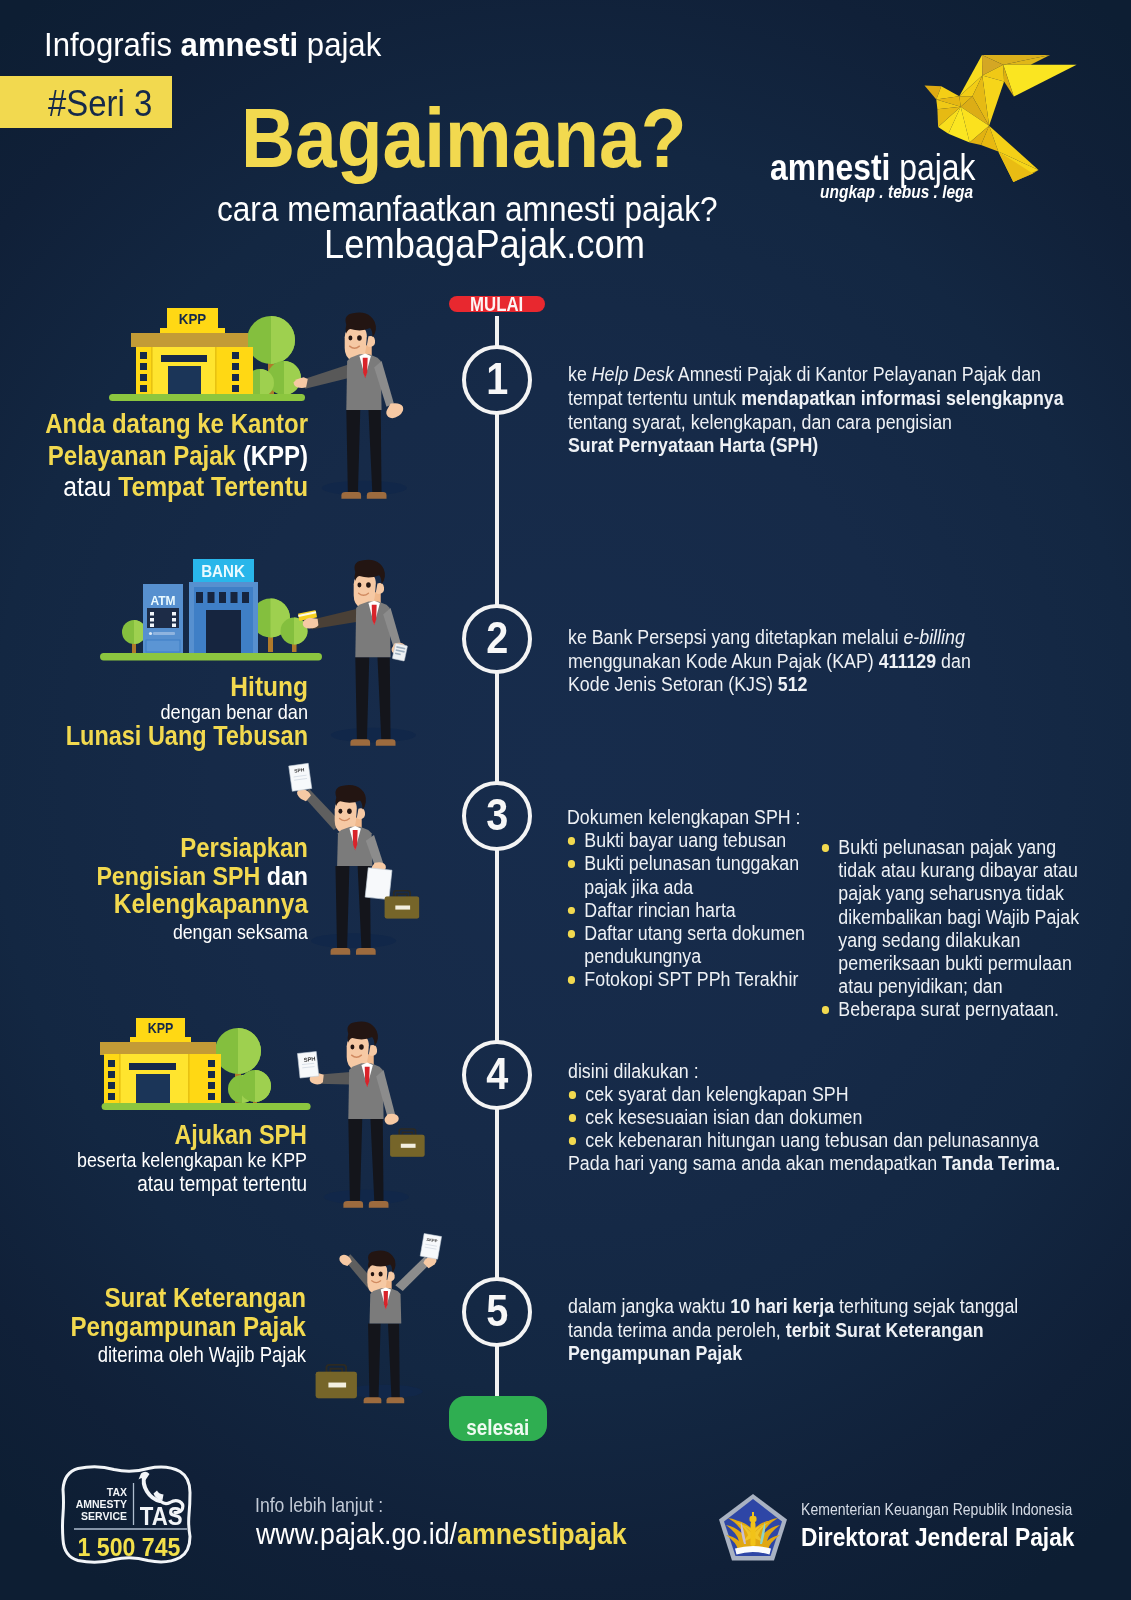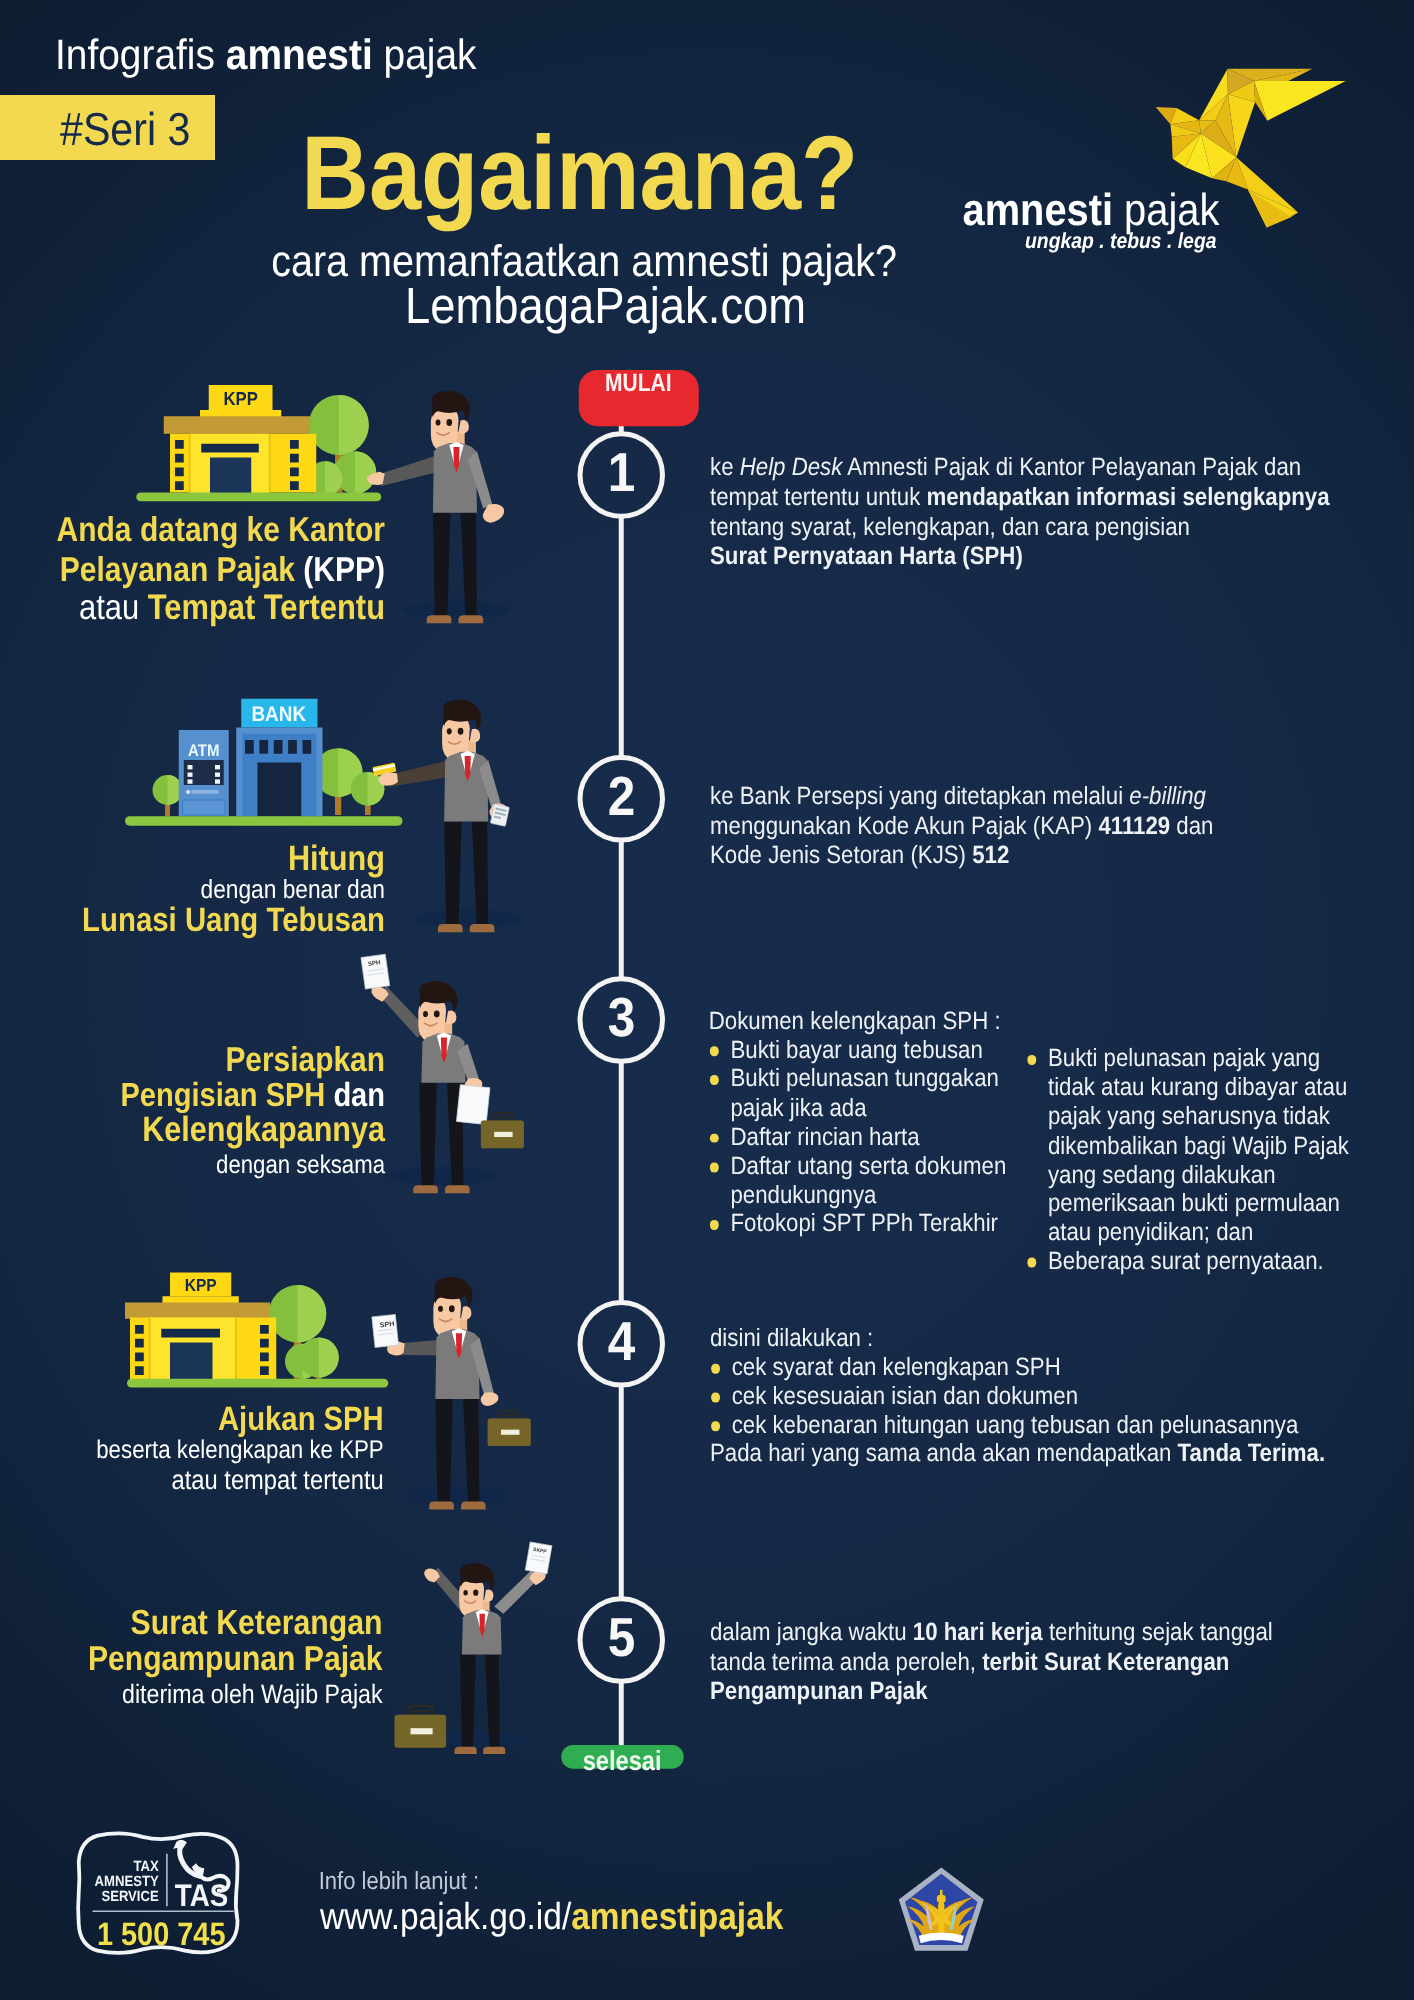--- a/index.html
+++ b/index.html
@@ -20,25 +20,25 @@
  #logo{left:760px;top:30px;width:340px;height:190px;text-decoration:underline;}
  #logo-word{position:absolute;left:10px;top:117px;font-size:36px;color:#fff;font-weight:bold;transform:scaleX(.885);transform-origin:0 0;}
  #logo-word span[data-name="logo-word-bold"]{font-weight:bold;}
  #logo-word span[data-name="logo-word-light"]{font-weight:normal;}
  #logo-tag{position:absolute;left:60px;top:152px;font-size:17.5px;color:#fff;font-style:italic;font-weight:bold;transform:scaleX(.885);transform-origin:0 0;}
  
  .tl-seg{left:494.5px;width:4px;background:#f2f2f2;}
  .tl-circle{width:70px;height:70px;border:4px solid #f4f4f4;border-radius:50%;background:rgba(0,0,0,0);
    display:flex;align-items:center;justify-content:center;left:462px;z-index:5;box-sizing:border-box;}
   .tl-circle span{position:relative;font-size:44px;font-weight:bold;color:#f7f7f7;line-height:1;display:block;transform:scaleX(.9) translateY(-1px);}
- #badge-mulai{left:463px;top:296px;width:96px;height:45px;background:#e8282f;border-radius:15px;
-   display:flex;justify-content:center;}
+ #badge-mulai{left:449px;top:296px;width:96px;height:16px;background:#e8282f;border-radius:15px;
+   display:flex;align-items:center;justify-content:center;}
  #badge-mulai span{font-size:20px;font-weight:bold;color:#fdf3f3;display:block;transform:scaleX(.84);}
- #badge-selesai{left:449px;top:1396px;width:98px;height:19px;background:#2fae51;border-radius:16px;
-   display:flex;align-items:flex-start;justify-content:center;}
+ #badge-selesai{left:449px;top:1396px;width:98px;height:45px;background:#2fae51;border-radius:16px;
+   display:flex;align-items:flex-end;justify-content:center;}
  #badge-selesai span{font-size:22px;font-weight:bold;color:#eefaf0;display:block;transform:scaleX(.86);}
  
  .rtxt{color:#eef1f5;font-size:20px;line-height:25px;transform:scaleX(.89);transform-origin:0 0;}
  .rtxt b{font-weight:bold;}
  .rtxt i{font-style:italic;}
  ul.bl{margin:0;padding:0;list-style:none;}
  ul.bl li{position:relative;padding-left:19.5px;}
  ul.bl li:before{content:"";position:absolute;left:1px;top:8px;width:7.5px;height:7.5px;border-radius:50%;background:#f2d94f;}
  
  .cap{color:#fff;transform:scaleX(.87);transform-origin:100% 0;}
@@ -544,13 +544,17 @@
         <path d="M36 52 q10 -16 23 -18 q-10 4 -13 11 q8 -11 17 -13 q-10 6 -12 13 l-15 7 z" transform="translate(-10,-2)" data-name="djp-wing-right-front"></path>
       </g>
     </g>
     <path d="M33.5 53 l0 -20 q0 -4 2.5 -5 q2.5 1 2.5 5 l0 20 q-2.5 2 -5 0 z" fill="#f2c318" data-name="djp-pillar"></path>
     <rect x="32.5" y="24" width="7" height="6" rx="2" fill="#f2c318"></rect>
     <rect x="35" y="20" width="2" height="5" fill="#f2c318"></rect>
     <path d="M27 52 q-4 -13 -3 -22 q3 8 5 22 z" fill="#cbbfd4" data-name="djp-wheat"></path>
     <path d="M45 52 q4 -13 3 -22 q-3 8 -5 22 z" fill="#8ed4c6" data-name="djp-chain"></path>
     <path d="M18 56.5 q18 -5 36 0 l-1.5 6 q-17 -5 -33 0 z" fill="#fbfcfe" data-name="djp-ribbon"></path>
   </svg>
+  <div class="abs" id="djp-txt" data-name="djp-wordmark">
+    <div class="nw" id="djp-sub" data-name="djp-subtitle">Kementerian Keuangan Republik Indonesia</div>
+    <div class="nw" id="djp-main" data-name="djp-title">Direktorat Jenderal Pajak</div>
+  </div>
 </div>
 
 </body></html>

